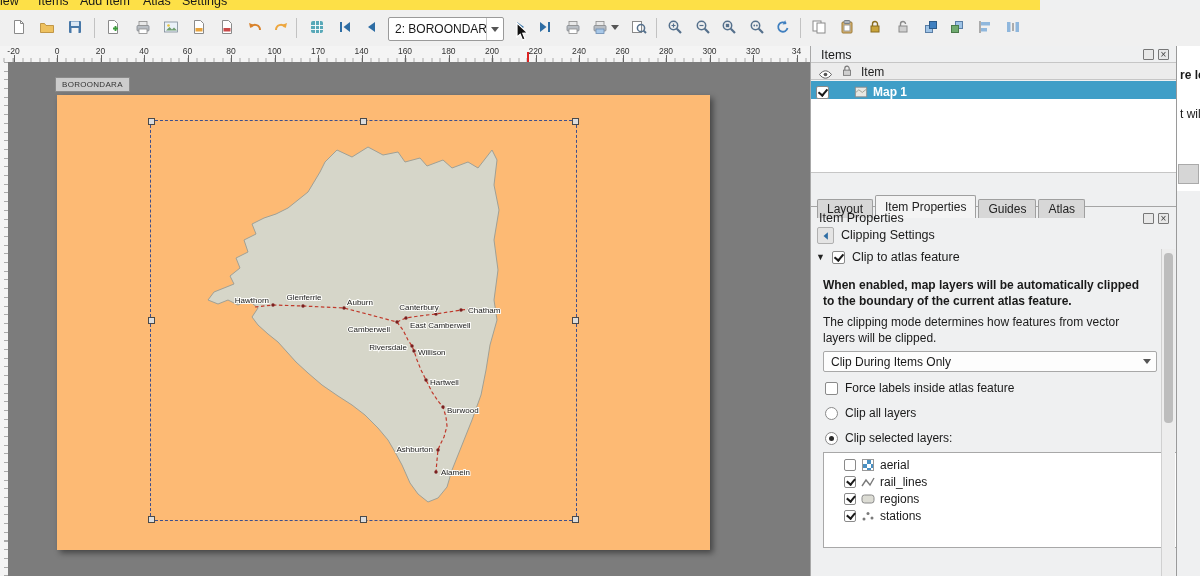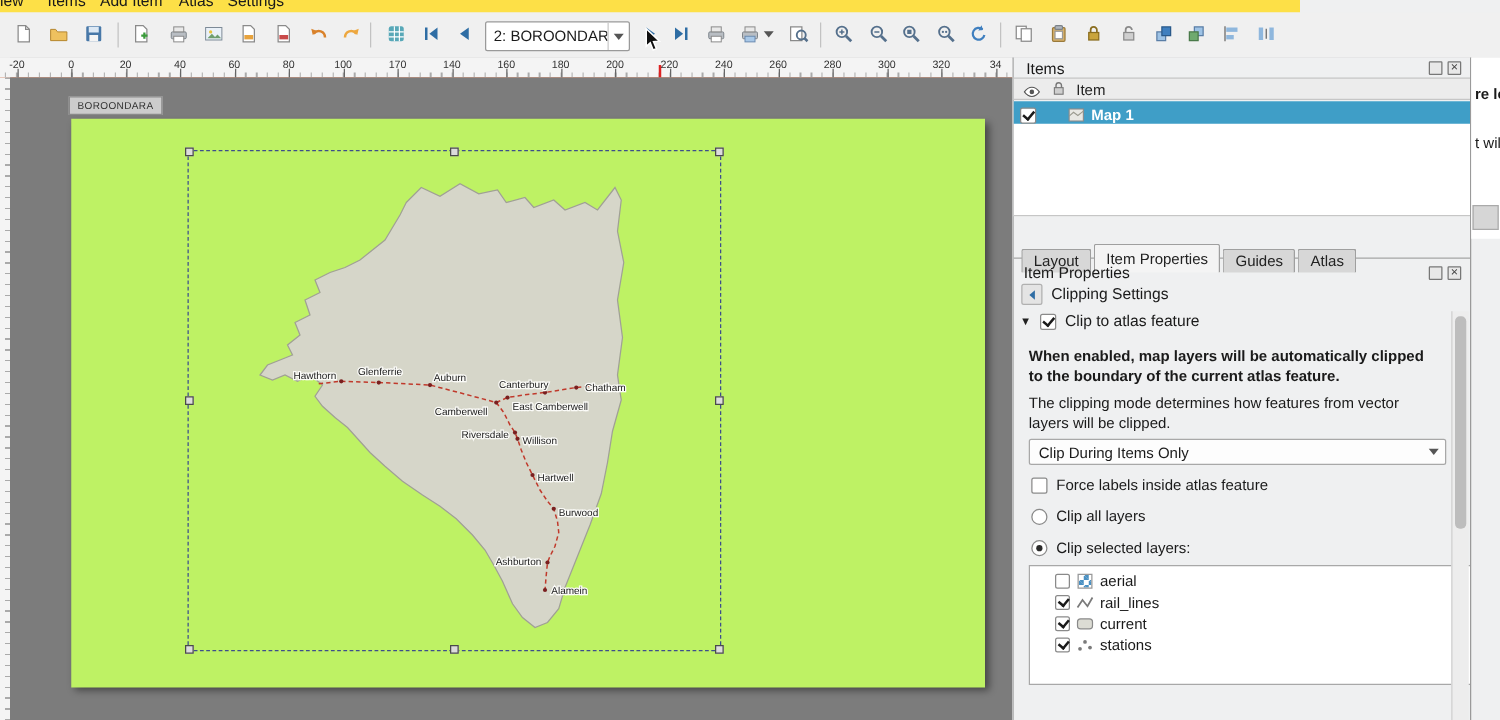--- a/index.html
+++ b/index.html
@@ -21,21 +21,21 @@
   #hruler{left:0;top:46px;width:810px;height:16px;background:#f4f4f4;border-bottom:1px solid #c2410c;}
   #hruler .minor{position:absolute;left:0;bottom:0;width:100%;height:4px;background:repeating-linear-gradient(90deg,#aaa 0 1px,transparent 1px 8.7px);background-position:13.5px 0;}
   .rlabel{position:absolute;top:0;width:30px;margin-left:-15px;text-align:center;font-size:8.5px;color:#333;}
   .rlabel::after{content:"";position:absolute;left:50%;top:9px;width:1px;height:7px;background:#666;}
   #ruler-marker{left:527px;top:52px;width:2px;height:10px;background:#d22;}
   #corner{left:0;top:46px;width:8px;height:16px;background:#f0f0f0;}
   #vruler{left:0;top:62px;width:8px;height:514px;background:#f4f4f4;border-right:1px solid #9a9a9a;}
   #vruler .minor{position:absolute;top:0;right:0;height:100%;width:4px;background:repeating-linear-gradient(180deg,#aaa 0 1px,transparent 1px 8.7px);}
   
   #canvas{left:8px;top:62px;width:802px;height:514px;background:#7c7c7c;}
-  #page{left:57px;top:95px;width:731px;height:455px;background:#bef264;box-shadow:3px 3px 6px rgba(0,0,0,.45);}
+  #page{left:57px;top:95px;width:653px;height:455px;background:#fdba74;box-shadow:3px 3px 6px rgba(0,0,0,.45);}
   #atlas-chip{left:55px;top:77px;padding:2px 6px;background:#cccccc;border:1px solid #8a8a8a;font-size:8px;color:#333;letter-spacing:.3px;}
   #sel-frame{left:150px;top:120px;width:425px;height:399px;border:1px dashed #3d4e8c;}
   .handle{position:absolute;width:7px;height:7px;background:#dcdcdc;border:1px solid #4a4a4a;box-sizing:border-box;}
   .stn{font-family:"Liberation Sans",sans-serif;font-size:8px;fill:#1a1a1a;stroke:#fbfbf8;stroke-width:2px;paint-order:stroke;}
   
   #rightpanel{left:810px;top:46px;width:366px;height:530px;background:#eff0f1;border-left:1px solid #a8a8a8;box-sizing:border-box;}
   .ptitle{position:absolute;font-size:12.5px;color:#1a1a1a;}
   .winbtns{position:absolute;display:flex;gap:4px;}
   .wbtn{width:11px;height:11px;border:1px solid #777;border-radius:1px;font-size:10px;line-height:9px;text-align:center;color:#444;background:#e8e8e8;box-sizing:border-box;}
   #items-header{position:absolute;left:0;top:16px;width:366px;height:18px;background:#ececec;border-top:1px solid #c6c6c6;border-bottom:1px solid #c6c6c6;box-sizing:border-box;}
@@ -465,21 +465,21 @@
         </span>
       <span>rail_lines</span>
     </div>
     <div class="lrow">
       <span class="cb-sm checked"></span>
       <span class="licon">
           <svg width="14" height="12" viewBox="0 0 14 12">
             <rect x="1" y="2" width="12" height="8" rx="2.5" fill="#dcdcd4" stroke="#8a8a8a"></rect>
           </svg>
         </span>
-      <span>current</span>
+      <span>regions</span>
     </div>
     <div class="lrow">
       <span class="cb-sm checked"></span>
       <span class="licon">
           <svg width="14" height="12" viewBox="0 0 14 12" fill="#7a7a7a">
             <circle cx="3" cy="9" r="1.5"></circle>
             <circle cx="7" cy="3.5" r="1.5"></circle>
             <circle cx="11" cy="8" r="1.5"></circle>
           </svg>
         </span>

